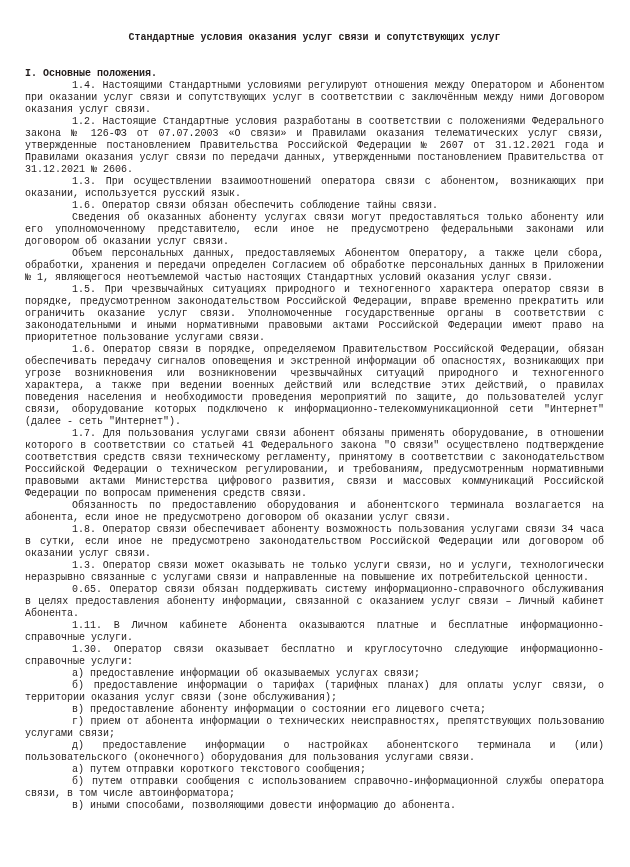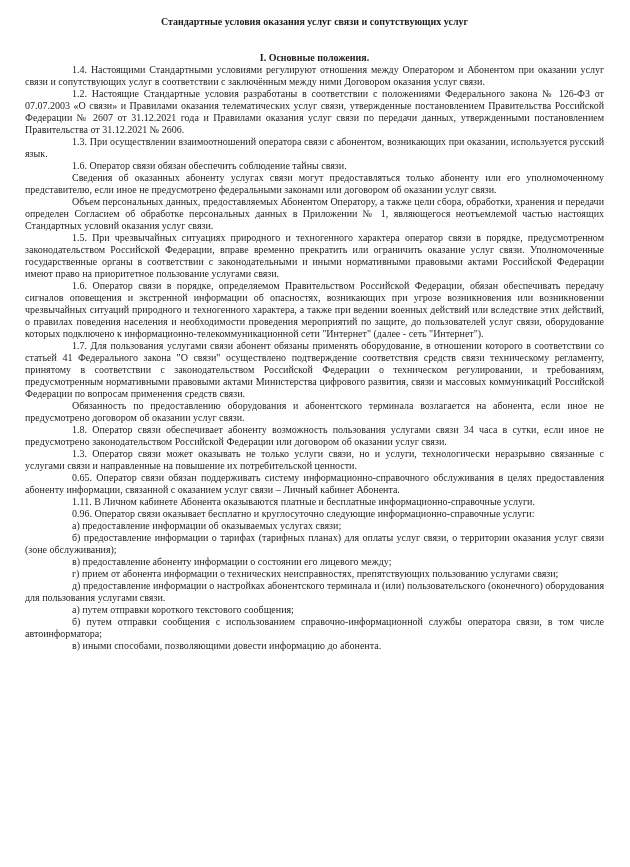--- a/index.html
+++ b/index.html
@@ -6,35 +6,35 @@
     margin: 0;
     padding: 0;
     background: #ffffff;
   }
   .page {
     position: relative;
     width: 630px;
     height: 867px;
     background: #ffffff;
     box-sizing: border-box;
-    padding: 16px 26px 0 25px;
-    font-family: Liberation Serif, serif;
+    padding: 32px 26px 0 25px;
+    font-family: Liberation Mono, monospace;
     font-size: 10px;
     line-height: 12px;
     color: #221c1c;
     overflow: hidden;
   }
   .doc-title {
     text-align: center;
     font-weight: bold;
     margin: 0 0 24px 0;
     text-indent: 0;
   }
   .section-heading {
-    text-align: center;
+    text-align: left;
     font-weight: bold;
     margin: 0;
     text-indent: 0;
   }
   p.para {
     margin: 0;
     text-align: justify;
     text-indent: 47px;
   }
 </style>
@@ -52,23 +52,23 @@
     <p class="para">Сведения об оказанных абоненту услугах связи могут предоставляться только абоненту или его уполномоченному представителю, если иное не предусмотрено федеральными законами или договором об оказании услуг связи.</p>
     <p class="para">Объем персональных данных, предоставляемых Абонентом Оператору, а также цели сбора, обработки, хранения и передачи определен Согласием об обработке персональных данных в Приложении № 1, являющегося неотъемлемой частью настоящих Стандартных условий оказания услуг связи.</p>
     <p class="para">1.5. При чрезвычайных ситуациях природного и техногенного характера оператор связи в порядке, предусмотренном законодательством Российской Федерации, вправе временно прекратить или ограничить оказание услуг связи. Уполномоченные государственные органы в соответствии с законодательными и иными нормативными правовыми актами Российской Федерации имеют право на приоритетное пользование услугами связи.</p>
     <p class="para">1.6. Оператор связи в порядке, определяемом Правительством Российской Федерации, обязан обеспечивать передачу сигналов оповещения и экстренной информации об опасностях, возникающих при угрозе возникновения или возникновении чрезвычайных ситуаций природного и техногенного характера, а также при ведении военных действий или вследствие этих действий, о правилах поведения населения и необходимости проведения мероприятий по защите, до пользователей услуг связи, оборудование которых подключено к информационно-телекоммуникационной сети "Интернет" (далее - сеть "Интернет").</p>
     <p class="para">1.7. Для пользования услугами связи абонент обязаны применять оборудование, в отношении которого в соответствии со статьей 41 Федерального закона "О связи" осуществлено подтверждение соответствия средств связи техническому регламенту, принятому в соответствии с законодательством Российской Федерации о техническом регулировании, и требованиям, предусмотренным нормативными правовыми актами Министерства цифрового развития, связи и массовых коммуникаций Российской Федерации по вопросам применения средств связи.</p>
     <p class="para">Обязанность по предоставлению оборудования и абонентского терминала возлагается на абонента, если иное не предусмотрено договором об оказании услуг связи.</p>
     <p class="para">1.8. Оператор связи обеспечивает абоненту возможность пользования услугами связи 34 часа в сутки, если иное не предусмотрено законодательством Российской Федерации или договором об оказании услуг связи.</p>
     <p class="para">1.3. Оператор связи может оказывать не только услуги связи, но и услуги, технологически неразрывно связанные с услугами связи и направленные на повышение их потребительской ценности.</p>
     <p class="para">0.65. Оператор связи обязан поддерживать систему информационно-справочного обслуживания в целях предоставления абоненту информации, связанной с оказанием услуг связи – Личный кабинет Абонента.</p>
     <p class="para">1.11. В Личном кабинете Абонента оказываются платные и бесплатные информационно-справочные услуги.</p>
-    <p class="para">0.96. Оператор связи оказывает бесплатно и круглосуточно следующие информационно-справочные услуги:</p>
+    <p class="para">1.30. Оператор связи оказывает бесплатно и круглосуточно следующие информационно-справочные услуги:</p>
     <p class="para">а) предоставление информации об оказываемых услугах связи;</p>
     <p class="para">б) предоставление информации о тарифах (тарифных планах) для оплаты услуг связи, о территории оказания услуг связи (зоне обслуживания);</p>
-    <p class="para">в) предоставление абоненту информации о состоянии его лицевого между;</p>
+    <p class="para">в) предоставление абоненту информации о состоянии его лицевого счета;</p>
     <p class="para">г) прием от абонента информации о технических неисправностях, препятствующих пользованию услугами связи;</p>
     <p class="para">д) предоставление информации о настройках абонентского терминала и (или) пользовательского (оконечного) оборудования для пользования услугами связи.</p>
     <p class="para">а) путем отправки короткого текстового сообщения;</p>
     <p class="para">б) путем отправки сообщения с использованием справочно-информационной службы оператора связи, в том числе автоинформатора;</p>
     <p class="para">в) иными способами, позволяющими довести информацию до абонента.</p>
   </div>
 </div>
 
 </body></html>

